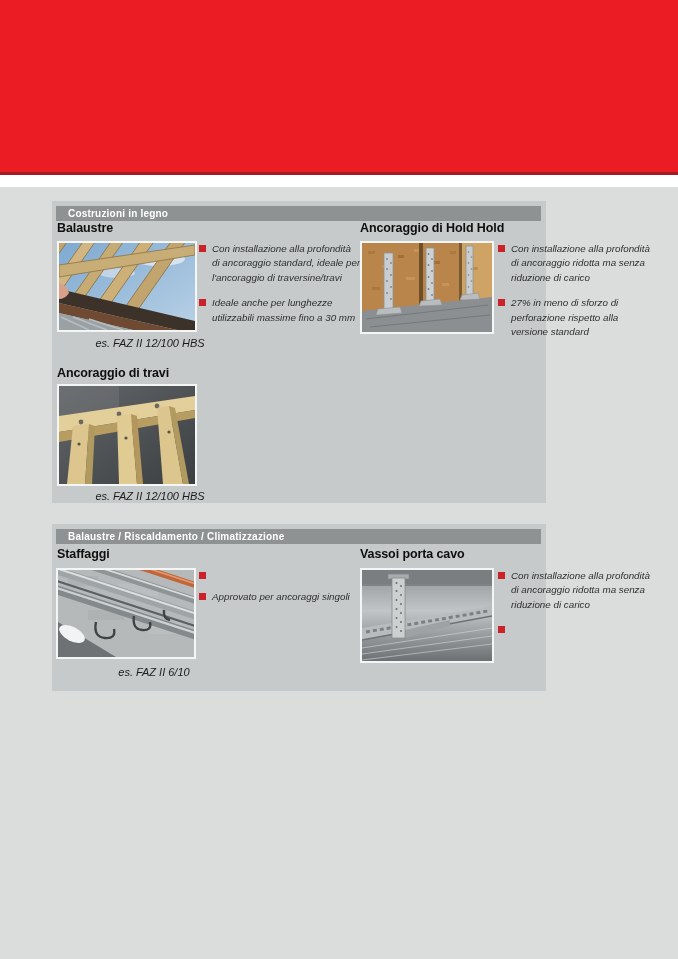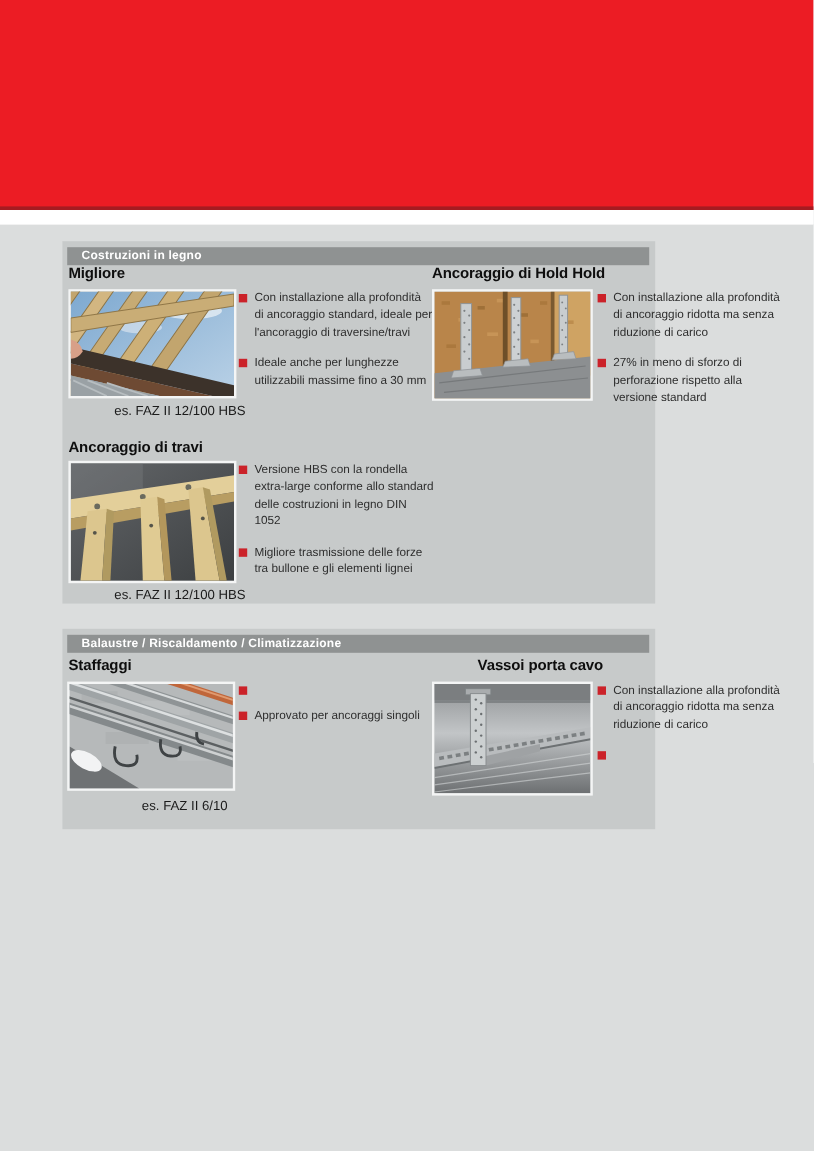--- a/index.html
+++ b/index.html
@@ -21,42 +21,42 @@
     padding-left:12px;letter-spacing:.2px;box-sizing:border-box;
   }
   .product-title{
     position:absolute;margin:0;
     font-size:12.5px;font-weight:bold;color:#0e0e0e;letter-spacing:-.1px;
   }
   .fig{position:absolute;margin:0;padding:0;}
   .fig svg{display:block;border:2px solid #f4f5f5;}
   .caption{
     position:absolute;width:140px;text-align:center;
-    font-size:11px;color:#1b1b1b;
+    font-size:11px;font-style:italic;color:#1b1b1b;
   }
   .bullets{position:absolute;margin:0;padding:0;list-style:none;}
-  .bullet{display:flex;gap:6px;margin:0 0 11px 0;}
+  .bullet{display:flex;gap:6px;margin:0 0 11px 0;font-style:italic;}
   .sq{flex:0 0 auto;width:7px;height:7px;background:#cb2229;margin-top:3px;}
   .bt{
     white-space:pre;font-size:9.8px;line-height:14.4px;color:#2e2e2e;
   }
 </style>
 </head>
 <body>
 
 <div class="gray-page"></div>
 <div class="red-band"></div>
 <div class="white-strip"></div>
 
 <section class="panel panel-1">
   <div class="section-bar">
     <span>Costruzioni in legno</span>
   </div>
 
-  <h3 class="product-title" style="left:5px;top:20px;">Migliore</h3>
+  <h3 class="product-title" style="left:5px;top:20px;">Balaustre</h3>
   <figure class="fig" style="left:5px;top:40px;">
     <svg width="136" height="87" viewBox="0 0 136 87">
       <defs>
         <linearGradient id="sky" x1="0" y1="0" x2="1" y2="1">
           <stop offset="0" stop-color="#7ea9d0"></stop>
             <stop offset="1" stop-color="#b9d1e6"></stop>
         </linearGradient>
       </defs>
       <rect width="136" height="87" fill="url(#sky)"></rect>
       <ellipse cx="100" cy="16" rx="26" ry="7" fill="#eaf0f6" opacity=".75"></ellipse>
@@ -207,34 +207,20 @@
         <polygon points="110,20 116,22 130,98 124,98" fill="#b09a60"></polygon>
       </g>
       <g fill="#55544a">
           <circle cx="20" cy="58" r="1.6"></circle>
           <circle cx="67" cy="52" r="1.6"></circle>
           <circle cx="110" cy="46" r="1.6"></circle>
         </g>
     </svg>
     <figcaption class="caption" style="left:23px;top:106px;">es. FAZ II 12/100 HBS</figcaption>
   </figure>
-  <ul class="bullets" style="left:147px;top:184px;">
-    <li class="bullet">
-      <span class="sq"></span>
-      <span class="bt">Versione HBS con la rondella
-extra-large conforme allo standard
-delle costruzioni in legno DIN
-1052</span>
-    </li>
-    <li class="bullet">
-      <span class="sq"></span>
-      <span class="bt">Migliore trasmissione delle forze
-tra bullone e gli elementi lignei</span>
-    </li>
-  </ul>
 </section>
 
 <section class="panel panel-2">
   <div class="section-bar">
     <span>Balaustre / Riscaldamento / Climatizzazione</span>
   </div>
 
   <h3 class="product-title" style="left:5px;top:23px;">Staffaggi</h3>
   <figure class="fig" style="left:4px;top:44px;">
     <svg width="136" height="87" viewBox="0 0 136 87">
@@ -269,21 +255,21 @@
   <ul class="bullets" style="left:147px;top:45px;">
     <li class="bullet">
       <span class="sq"></span>
     </li>
     <li class="bullet">
       <span class="sq"></span>
       <span class="bt">Approvato per ancoraggi singoli</span>
     </li>
   </ul>
 
-  <h3 class="product-title" style="left:308px;top:23px;margin-left:38px;">Vassoi porta cavo</h3>
+  <h3 class="product-title" style="left:308px;top:23px;">Vassoi porta cavo</h3>
   <figure class="fig" style="left:308px;top:44px;">
     <svg width="130" height="91" viewBox="0 0 130 91">
       <defs>
         <linearGradient id="vg" x1="0" y1="0" x2="0" y2="1">
           <stop offset="0" stop-color="#8f9294"></stop>
             <stop offset=".45" stop-color="#c2c5c7"></stop>
             <stop offset="1" stop-color="#6d7072"></stop>
         </linearGradient>
       </defs>
       <rect width="130" height="91" fill="url(#vg)"></rect>

